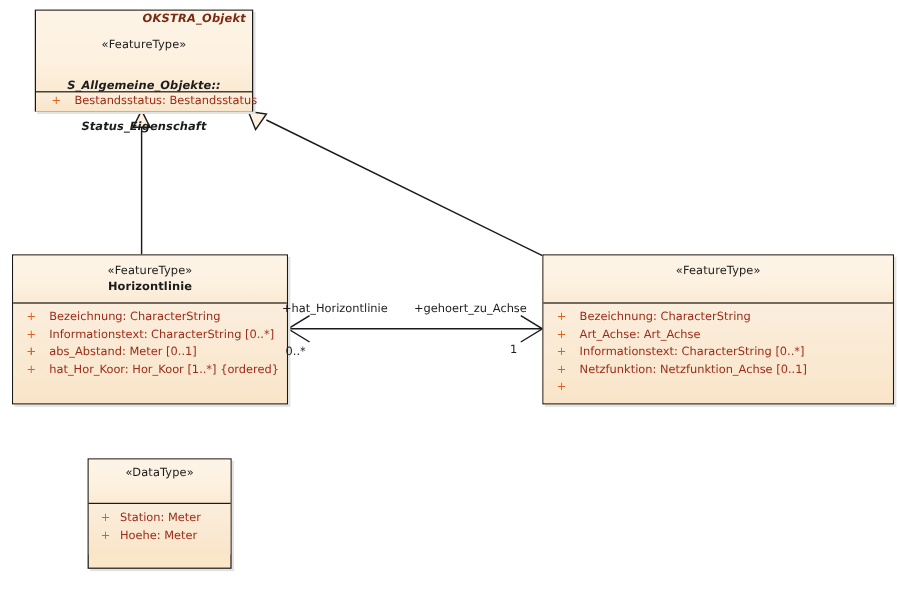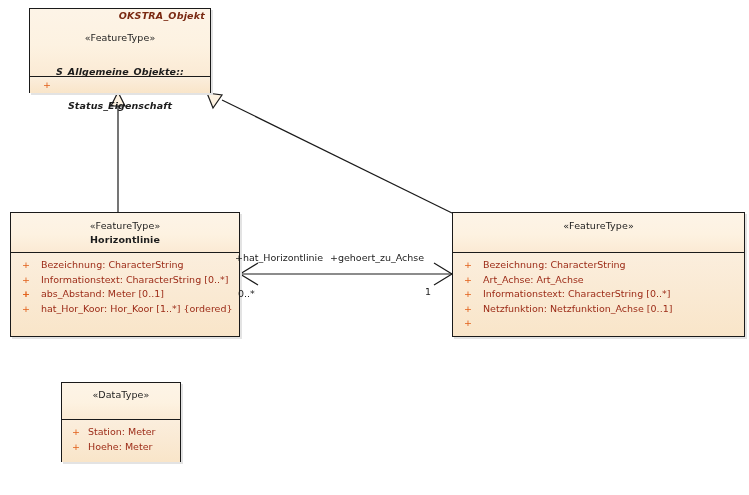--- a/index.html
+++ b/index.html
@@ -112,37 +112,37 @@
   #cls-horizontlinie .uml-header { height: 40px; padding-top: 6px; }
   #cls-horizontlinie .uml-attrs  { height: 83px; padding-top: 5px; }
 
   #cls-achse {
     left: 452px;  top: 212px;  width: 293px;  height: 125px;
   }
   #cls-achse .uml-header { height: 40px; padding-top: 6px; }
   #cls-achse .uml-attrs  { height: 83px; padding-top: 5px; }
 
   #cls-hor-koor {
-    left: 61px;  top: 382px;  width: 120px;  height: 80px;
+    left: 73px;  top: 382px;  width: 120px;  height: 92px;
   }
   #cls-hor-koor .uml-header { height: 37px; padding-top: 5px; }
   #cls-hor-koor .uml-attrs  { height: 42px; padding-top: 5px; }
   #cls-hor-koor .uml-attr   { padding-left: 26px; }
   #cls-hor-koor .uml-attr .vis { left: 10px; }
 
   
   .edge-label {
     position: absolute;
     font-size: 9.5px;
     color: #1c1c1c;
     white-space: nowrap;
     line-height: 12px;
   }
   #lbl-hat-horizontlinie { left: 235px; top: 252px; }
-  #lbl-gehoert-zu-achse  { left: 330px; top: 252px; }
+  #lbl-gehoert-zu-achse  { left: 345px; top: 252px; }
   #lbl-mult-source       { left: 238px; top: 288px; }
   #lbl-mult-target       { left: 425px; top: 286px; }
 </style>
 </head>
 <body>
 
 <div id="canvas">
 
   <svg id="edges" viewBox="0 0 749 495" width="749" height="495">
 
@@ -168,20 +168,21 @@
   <div class="uml-class" id="cls-okstra-objekt">
     <div class="uml-header">
       <span class="uml-qualifier">OKSTRA_Objekt</span>
       <span class="uml-stereotype">«FeatureType»</span>
       <span class="uml-name italic">S_Allgemeine_Objekte::</span>
       <span class="uml-name italic">Status_Eigenschaft</span>
     </div>
     <div class="uml-attrs">
       <span class="uml-attr">
         <span class="vis">+</span>
+        <span>Bestandsstatus: Bestandsstatus</span>
       </span>
     </div>
   </div>
 
   <div class="uml-class" id="cls-horizontlinie">
     <div class="uml-header">
       <span class="uml-stereotype">«FeatureType»</span>
       <span class="uml-name">Horizontlinie</span>
     </div>
     <div class="uml-attrs">

